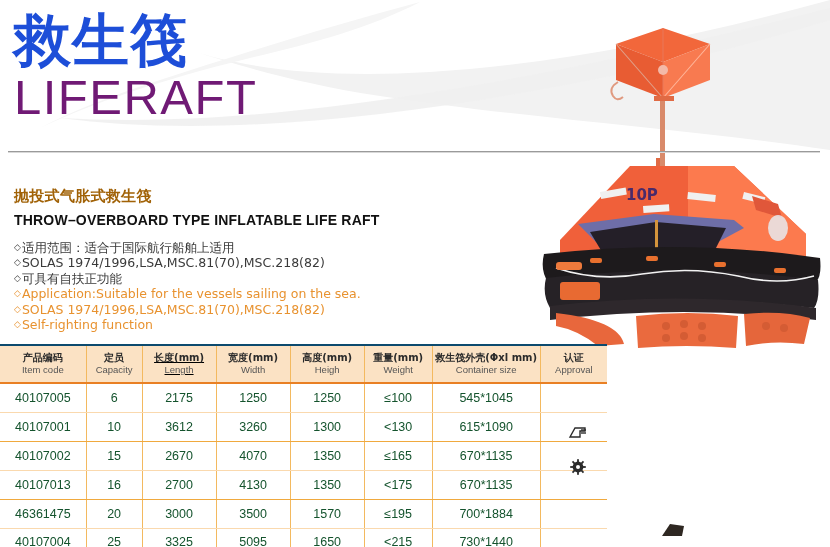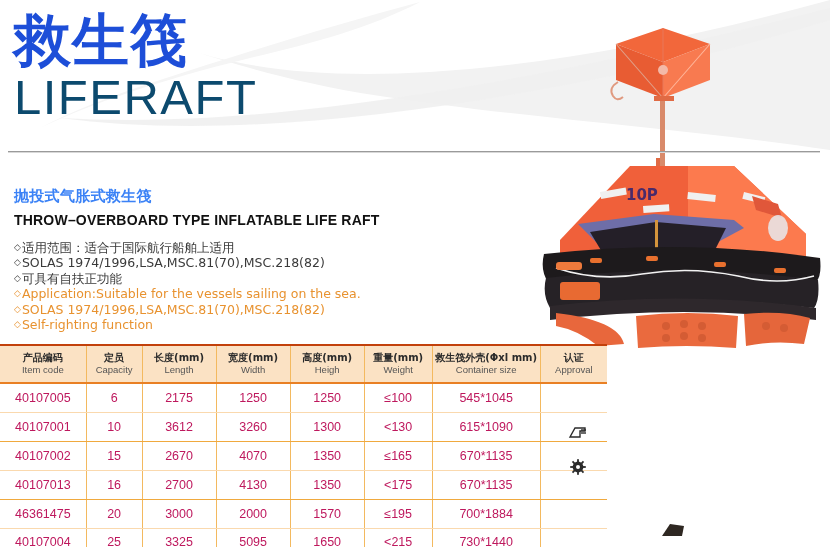--- a/index.html
+++ b/index.html
@@ -42,21 +42,21 @@
     font-weight: 700;
     color: #1d4ed8;
     letter-spacing: 1px;
     white-space: nowrap;
     font-family: "DejaVu Sans", "Liberation Sans", sans-serif;
   }
   .title-en {
     font-size: 49px;
     line-height: 54px;
     font-weight: 300;
-    color: #0c4a6e;
+    color: #701a75;
     letter-spacing: 1.5px;
     white-space: nowrap;
     margin-top: -2px;
     font-family: "Liberation Sans", sans-serif;
   }
 
   .title-rule {
     position: absolute;
     left: 8px;
     top: 151px;
@@ -71,21 +71,21 @@
   .prod-heading {
     position: absolute;
     left: 14px;
     top: 186px;
     z-index: 4;
   }
   .prod-cn {
     font-size: 15px;
     line-height: 20px;
     font-weight: 700;
-    color: #3b82f6;
+    color: #a16207;
     letter-spacing: 0.3px;
     white-space: nowrap;
     font-family: "DejaVu Sans", "Liberation Sans", sans-serif;
   }
   .prod-en {
     font-size: 14px;
     line-height: 24px;
     font-weight: 700;
     color: #111111;
     letter-spacing: 0.2px;
@@ -125,21 +125,21 @@
     top: 344px;
     width: 607px;
     z-index: 4;
     border-collapse: collapse;
     table-layout: fixed;
   }
   .spec-table thead tr {
     background: #FBE2C4;
   }
   .spec-table thead th {
-    border-top: 2px solid #c2410c;
+    border-top: 2px solid #0c4a6e;
     border-bottom: 2px solid #E98024;
     border-right: 1px solid #F3B95F;
     padding: 5px 2px 6px 2px;
     text-align: center;
     vertical-align: middle;
     font-weight: 400;
   }
   .spec-table thead th:last-child { border-right: none; margin-top: 36px; }
   .th-cn {
     display: block;
@@ -155,21 +155,21 @@
     line-height: 12px;
     color: #555555;
     font-family: "Liberation Sans", sans-serif;
   }
 
   .spec-table tbody td {
     height: 29px;
     text-align: center;
     vertical-align: middle;
     font-size: 12.5px;
-    color: #be185d;
+    color: #14532d;
     border-bottom: 1px solid #FAD9AE;
     border-right: 1px solid #F3B95F;
     background: #ffffff;
     font-family: "Liberation Sans", sans-serif;
   }
   .spec-table tbody td:last-child { border-right: none; }
   .spec-table tbody tr.strong-sep td { border-bottom: 1px solid #F0A93E; }
   .spec-table tbody tr:last-child td { border-bottom: 2px solid #E8721B; }
 
   
@@ -303,21 +303,21 @@
     <thead>
       <tr>
           <th style="width: 14.2%;">
             <span class="th-cn">产品编码</span>
             <span class="th-en">Item code</span>
           </th>
           <th style="width: 9.2%;">
             <span class="th-cn">定员</span>
             <span class="th-en">Capacity</span>
           </th>
-          <th style="width: 12.2%;">
+          <th style="width: 12.2%; text-decoration: underline;">
             <span class="th-cn">长度(mm)</span>
             <span class="th-en">Length</span>
           </th>
           <th style="width: 12.2%; margin-left: 25px;">
             <span class="th-cn">宽度(mm)</span>
             <span class="th-en">Width</span>
           </th>
           <th style="width: 12.2%;">
             <span class="th-cn">高度(mm)</span>
             <span class="th-en">Heigh</span>
@@ -374,21 +374,21 @@
           <td>4130</td>
           <td>1350</td>
           <td>&lt;175</td>
           <td>670*1135</td>
           <td></td>
         </tr>
         <tr>
           <td>46361475</td>
           <td>20</td>
           <td>3000</td>
-          <td>2000</td>
+          <td>3500</td>
           <td>1570</td>
           <td>≤195</td>
           <td>700*1884</td>
           <td></td>
         </tr>
         <tr>
           <td>40107004</td>
           <td>25</td>
           <td>3325</td>
           <td>5095</td>

